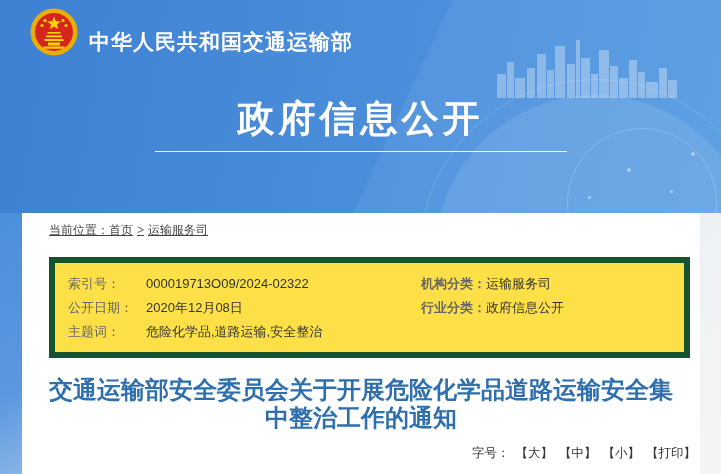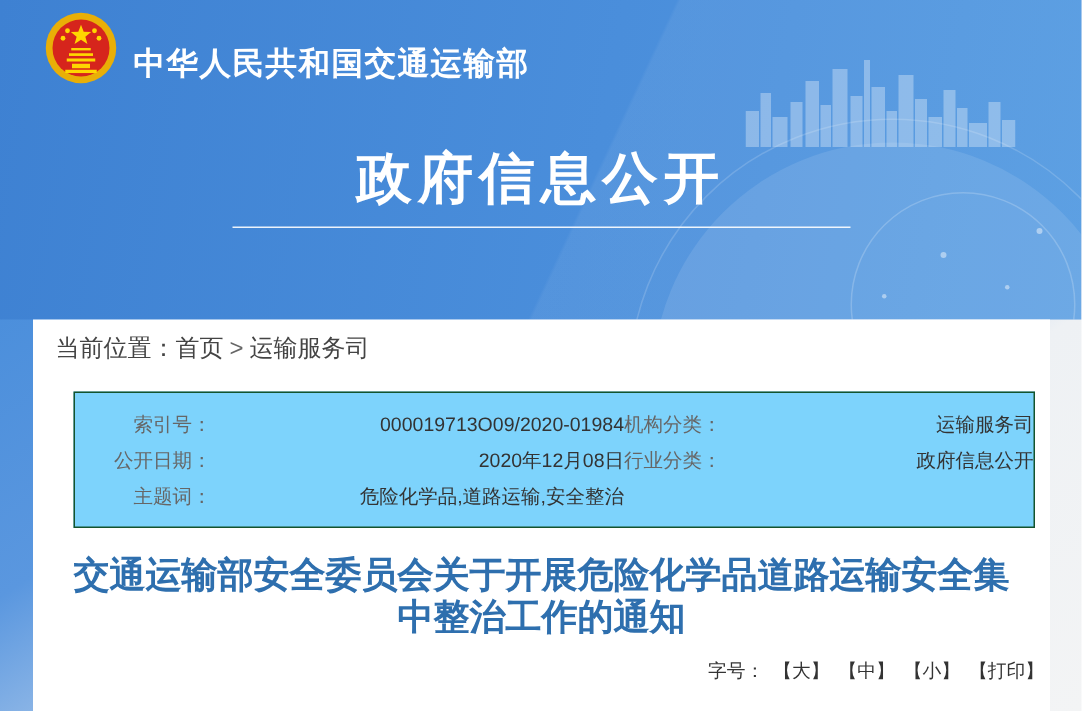--- a/index.html
+++ b/index.html
@@ -57,39 +57,38 @@
   }
 
   
   .panel {
     position: relative;
     margin: 0 21px 0 22px;
     min-height: 261px;
     background: #ffffff;
   }
   .breadcrumb {
-    padding: 9px 15px 10px;
-    font-size: 16px; color: #444;
+    padding: 9px 27px 10px;
+    font-size: 12px; color: #444; text-decoration: underline;
   }
   .breadcrumb a { color: #444; text-decoration: none; cursor: pointer; }
   .breadcrumb .sep { margin: 0 4px; color: #666; }
 
   .meta-box {
     margin: 8px 10px 0 27px;
-    border: 1px solid #14532d;
-    background: #7dd3fc;
+    border: 6px solid #14532d;
+    background: #fde047;
     padding: 9px 0 8px;
-    text-align: right;
   }
   .meta-row { display: flex; line-height: 24px; font-size: 13px; }
   .meta-row .lab { color: #666; }
   .meta-row .val { color: #333; }
   .l1 { width: 78px; margin-left: 13px; }
   .v1 { width: 275px; }
-  .l2 { width: 65px; }
+  .l2 { width: 65px; font-weight: bold; }
   .v2 { flex: 1; }
 
   .doc-title {
     margin: 18px 20px 0;
     font-size: 24px; line-height: 28px; font-weight: bold;
     text-align: center; color: #2e6fae;
   }
 
   .font-controls {
     margin: 13px 4px 0 0;
@@ -160,21 +159,21 @@
 
 <main class="panel">
 
   <nav class="breadcrumb">
     <span>当前位置：</span><a>首页</a><span class="sep">&gt;</span><a>运输服务司</a>
   </nav>
 
   <section class="meta-box">
     <div class="meta-row">
       <span class="lab l1">索引号：</span>
-      <span class="val v1">000019713O09/2020-01984</span>
+      <span class="val v1">000019713O09/2024-02322</span>
       <span class="lab l2">机构分类：</span>
       <span class="val v2">运输服务司</span>
     </div>
     <div class="meta-row">
       <span class="lab l1">公开日期：</span>
       <span class="val v1">2020年12月08日</span>
       <span class="lab l2">行业分类：</span>
       <span class="val v2">政府信息公开</span>
     </div>
     <div class="meta-row">

